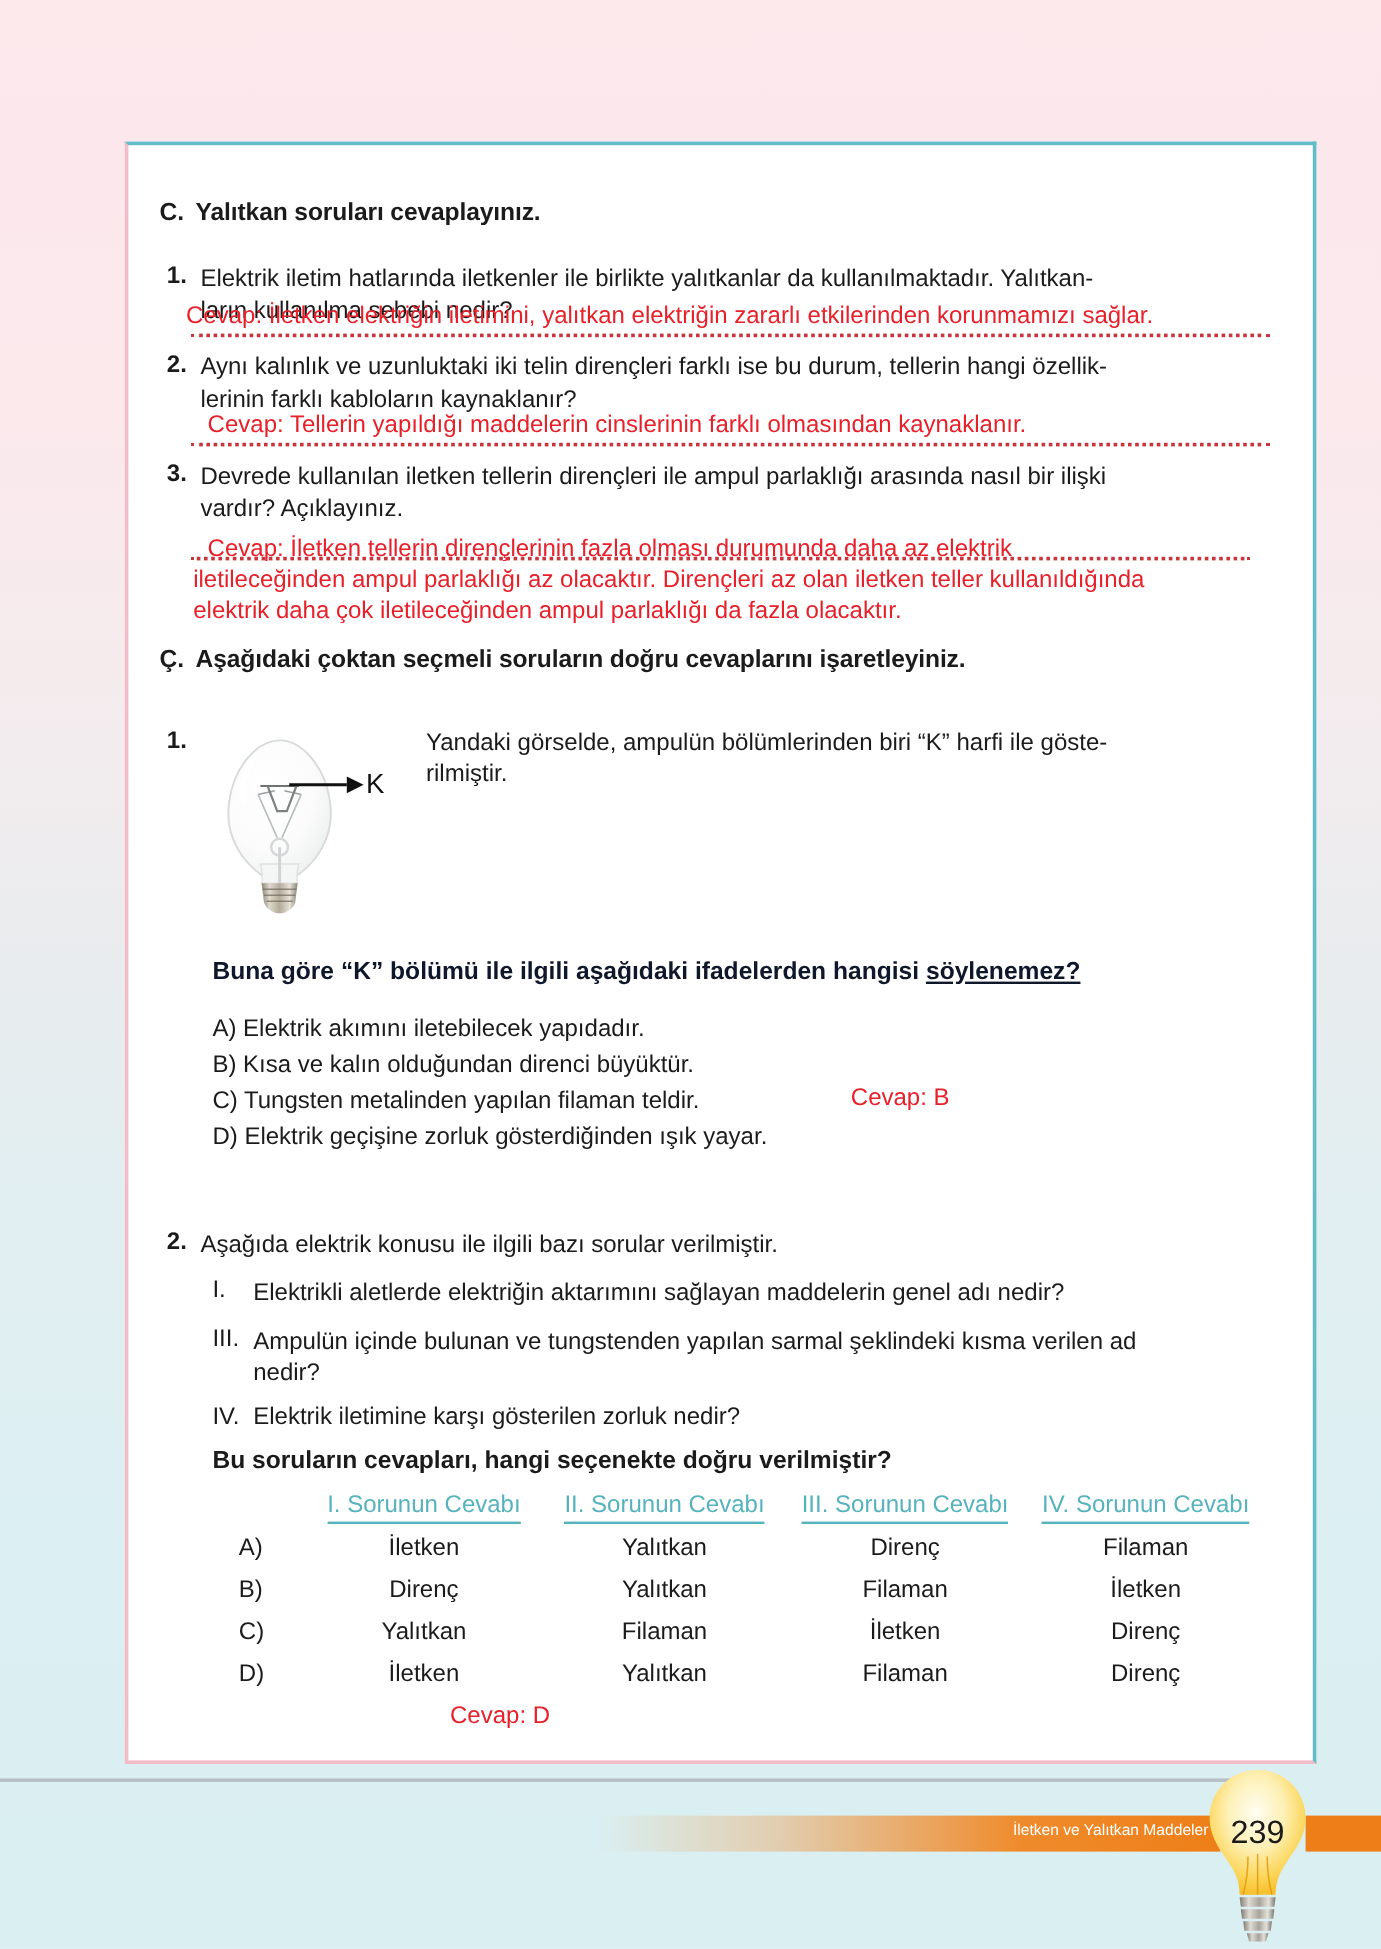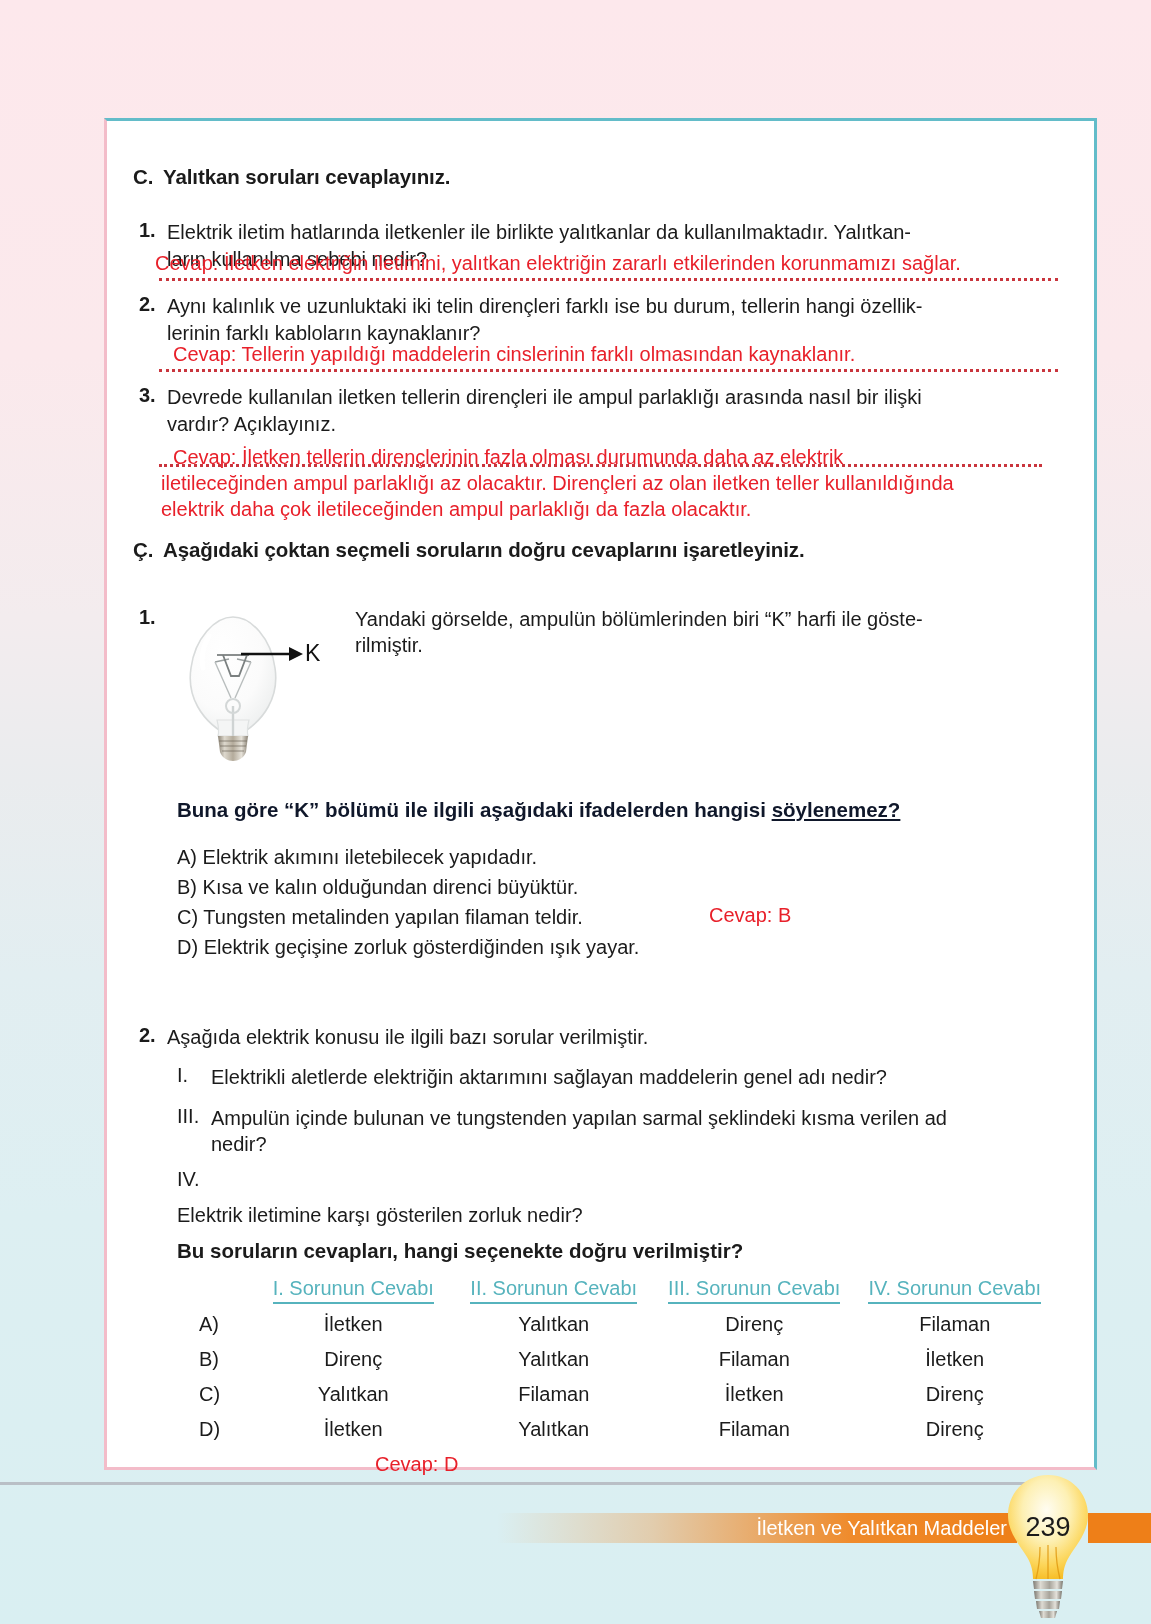--- a/index.html
+++ b/index.html
@@ -154,21 +154,21 @@
     top: 1513px;
     width: 520px;
     height: 30px;
     background: linear-gradient(to right, rgba(240,140,45,0) 0%, rgba(240,140,45,0.35) 30%, #ef8b2c 68%, #ee7f18 100%);
   }
   .footer-bar-label {
     position: absolute;
     right: 10px;
     top: 4px;
     color: #ffffff;
-    font-size: 20px;
+    font-size: 13px;
     white-space: nowrap;
   }
   .footer-bar-right {
     position: absolute;
     left: 1088px;
     top: 1513px;
     width: 63px;
     height: 30px;
     background: #ee7f18;
   }
@@ -313,21 +313,21 @@
         <div style="width:34px;flex:0 0 34px;font-size:20px;color:#1b1b1b;">I.</div>
         <div class="q-text nojust">Elektrikli aletlerde elektriğin aktarımını sağlayan maddelerin genel adı nedir?</div>
       </div>
       <div style="display:flex;align-items:flex-start;margin-bottom:10px;">
         <div style="width:34px;flex:0 0 34px;font-size:20px;color:#1b1b1b;">III.</div>
         <div style="flex:1 1 auto;">
           <div class="q-text nojust">Ampulün içinde bulunan ve tungstenden yapılan sarmal şeklindeki kısma verilen ad</div>
           <div class="q-text nojust">nedir?</div>
         </div>
       </div>
-      <div style="display:flex;align-items:flex-start;margin-bottom:8px;flex-direction:column;">
+      <div style="display:flex;align-items:center;margin-bottom:8px;">
         <div style="width:34px;flex:0 0 34px;font-size:20px;color:#1b1b1b;">IV.</div>
         <div class="q-text nojust">Elektrik iletimine karşı gösterilen zorluk nedir?</div>
       </div>
       <div style="font-size:20.5px;font-weight:bold;color:#1b1b1b;margin-top:10px;">Bu soruların cevapları, hangi seçenekte doğru verilmiştir?</div>
     </div>
 
     <div style="position:relative;margin:14px 0 0 62px;">
       <table class="ans-table">
         <thead>
           <tr>

